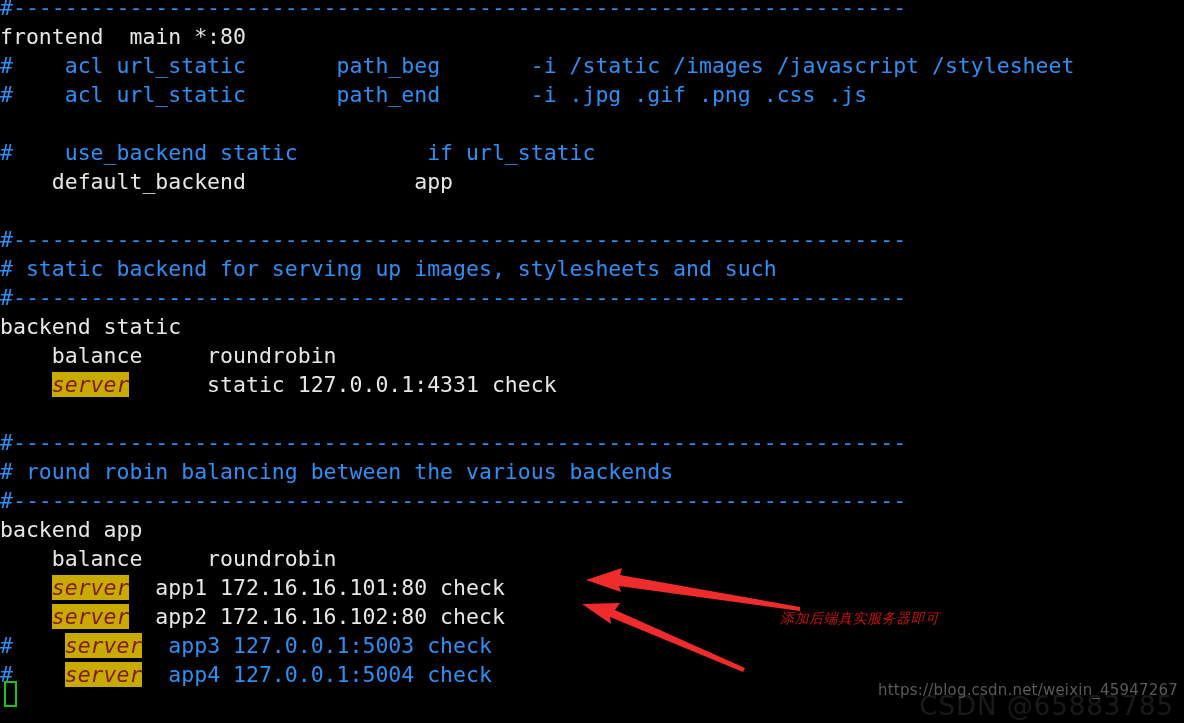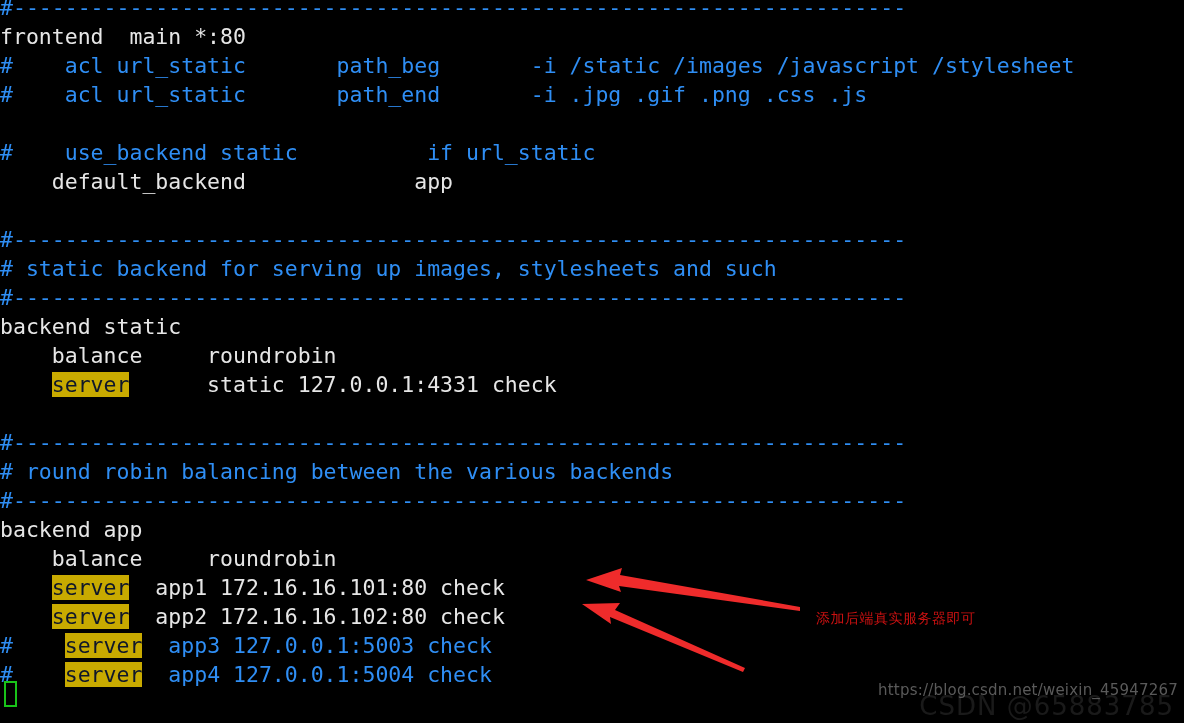--- a/index.html
+++ b/index.html
@@ -34,41 +34,42 @@
     letter-spacing: 0px;
     white-space: pre;
     color: #d8d8d8;
   }
   .line {
     height: 29px;
     white-space: pre;
   }
   .cmt   { color: #2f8ef4; }
   .plain { color: #e6e6e6; }
-  .hl    { background: #c8aa00; color: #0f172a; }
+  .hl    { background: #c8aa00; color: #7f1d1d; font-style: italic; }
 
   
   #annotations {
     position: absolute;
     left: 0; top: 0;
     width: 1184px; height: 723px;
     pointer-events: none;
   }
 
   
   #note {
     position: absolute;
-    left: 816px;
+    left: 780px;
     top: 610px;
     color: #cc1111;
     font-family: "DejaVu Sans", "Liberation Sans", sans-serif;
     font-size: 14px;
     line-height: 16px;
     white-space: nowrap;
     letter-spacing: 0.5px;
+    font-style: italic;
   }
 
   
   #cursor {
     position: absolute;
     left: 4px;
     top: 681px;
     width: 13px;
     height: 26px;
     border: 2px solid #19c319;

